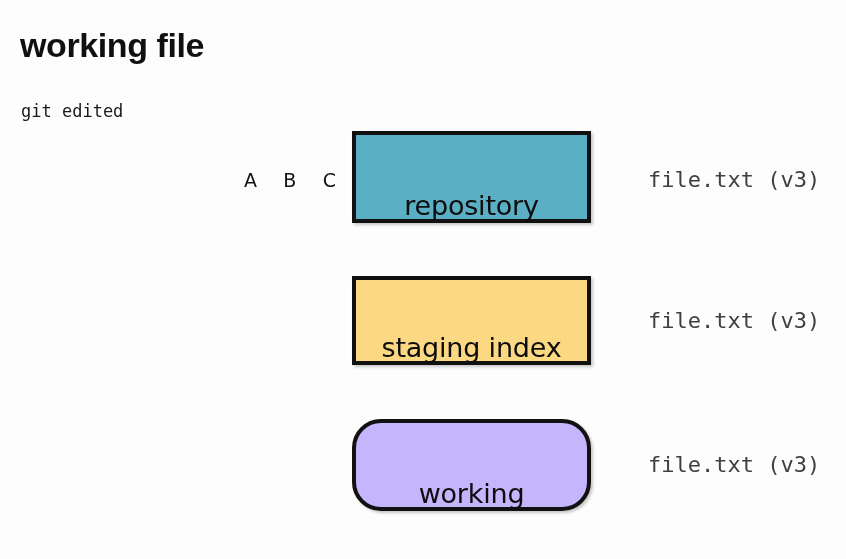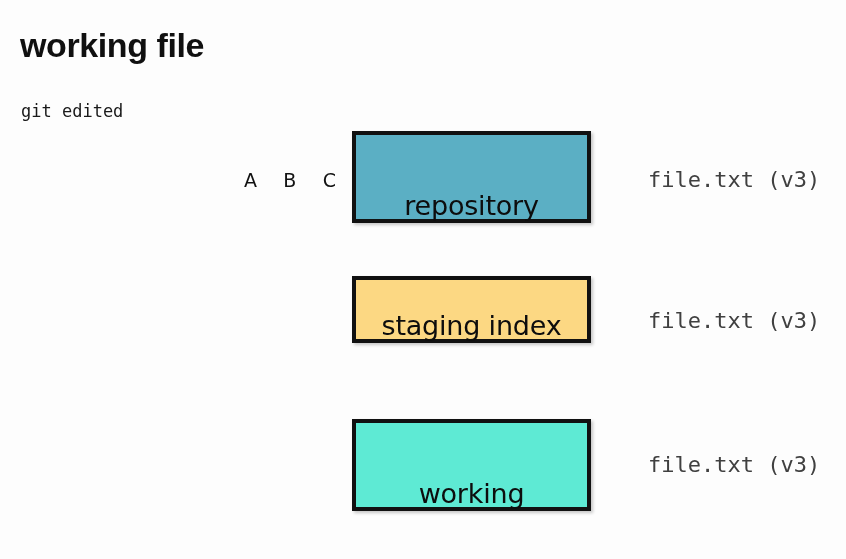--- a/index.html
+++ b/index.html
@@ -74,21 +74,21 @@
     letter-spacing: -0.2px;
     white-space: nowrap;
   }
 
   #zone-repository {
     top: 131px;
     height: 92px;
   }
   #zone-staging {
     top: 276px;
-    height: 67px;
+    height: 89px;
   }
   #zone-working {
     top: 419px;
     height: 92px;
   }
 
   
   .file-label {
     position: absolute;
     left: 648px;
@@ -118,21 +118,21 @@
   </div>
 
   <div class="zone" id="zone-repository" style="background-color: rgb(91, 175, 196);">
     <span class="zone-label">repository</span>
   </div>
 
   <div class="zone" id="zone-staging" style="background-color: rgb(252, 216, 131);">
     <span class="zone-label">staging index</span>
   </div>
 
-  <div class="zone" id="zone-working" style="background-color: #5eead4;">
+  <div class="zone" id="zone-working" style="background-color: #c4b5fd; border-radius: 29px;">
     <span class="zone-label">working</span>
   </div>
 
   <div class="file-label" id="file-label-repository">file.txt (v3)</div>
 
   <div class="file-label" id="file-label-staging">file.txt (v3)</div>
 
   <div class="file-label" id="file-label-working">file.txt (v3)</div>
 
 </div>

